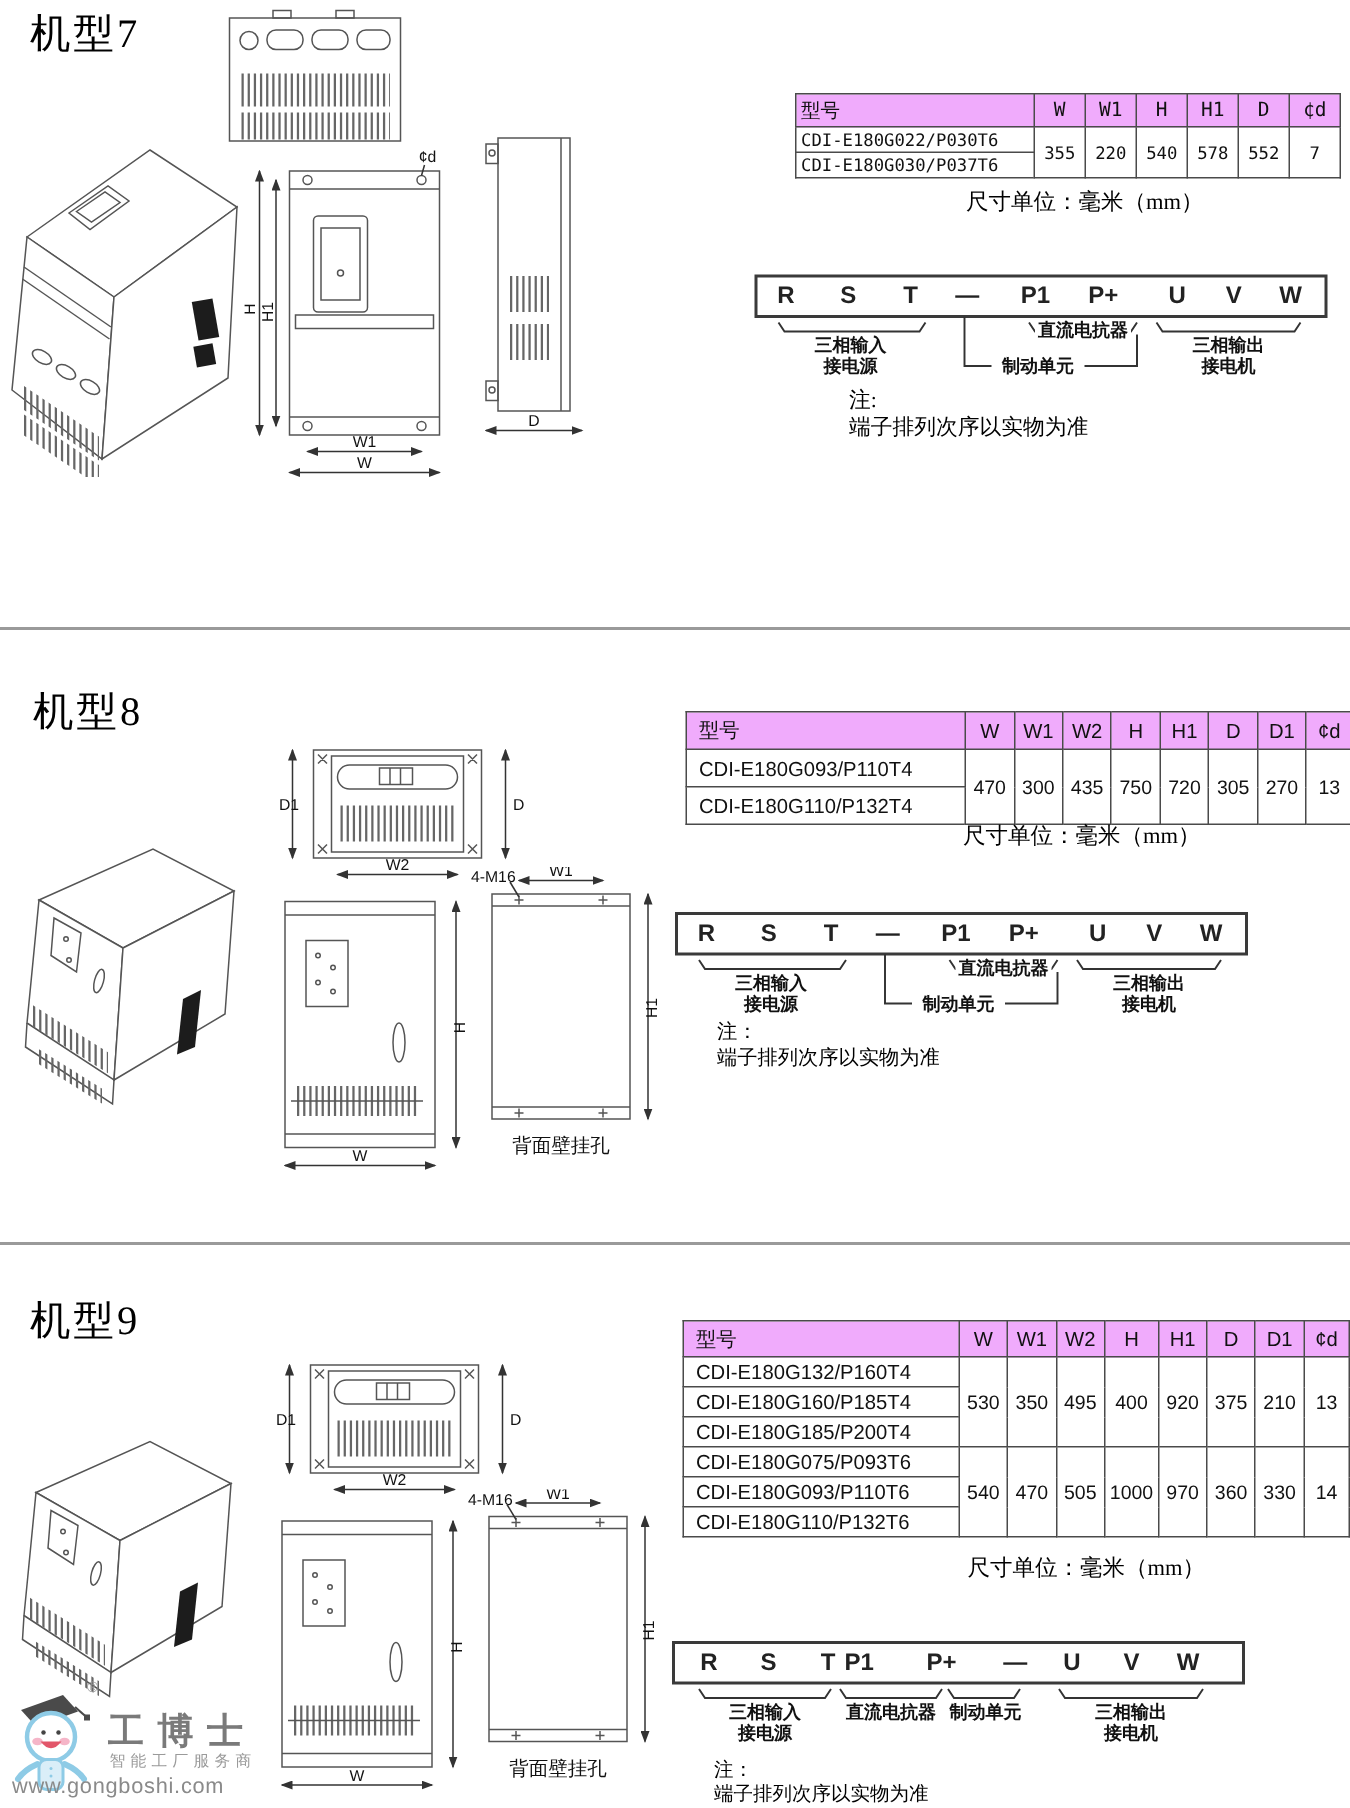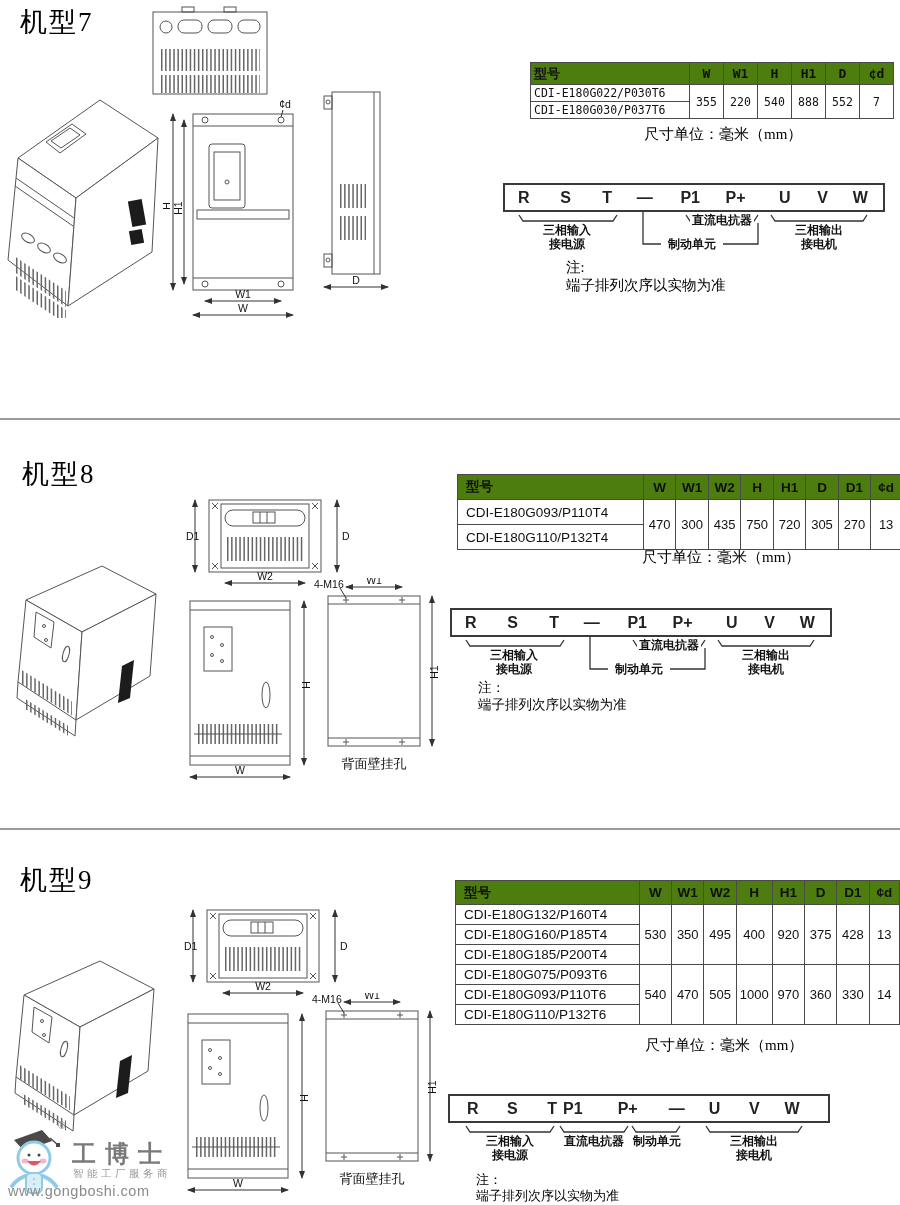--- a/index.html
+++ b/index.html
@@ -4,21 +4,21 @@
 <style>
   html,body{margin:0;padding:0;background:#fff;}
   .page{position:relative;width:900px;height:1205px;background:#fff;overflow:hidden;
         font-family:"Liberation Sans",sans-serif;color:#111;}
   .abs{position:absolute;}
   .sec-title{font-family:"Liberation Serif",serif;font-size:27px;font-weight:500;letter-spacing:2px;color:#000;margin:0;}
   .divider{position:absolute;left:0;width:900px;height:2px;background:#9a9a9a;}
   
   table.dim{border-collapse:collapse;background:#fff;}
   table.dim th,table.dim td{border:1px solid #4a4a4a;text-align:center;padding:0 3px;}
-  table.dim th{background:#4d7c0f;font-weight:bold;}
+  table.dim th{background:#f0abfc;font-weight:normal;}
   table.t1{font-family:"DejaVu Sans Mono",monospace;font-size:11.5px;}
   table.t1 th{height:21px;font-size:13px;}
   table.t1 td{height:16px;}
   table.t1 .model-cell{text-align:left;width:152px;}
   table.t1 .val-cell{width:27px;}
   table.t2,table.t3{font-size:13px;}
   table.t2 th{height:24px;font-size:13.5px;}
   table.t2 td{height:24px;}
   table.t3 th{height:23px;font-size:13.5px;}
   table.t3 td{height:19px;}
@@ -147,21 +147,21 @@
             <th class="val-cell">D</th>
             <th class="val-cell">¢d</th>
           </tr>
         </thead>
         <tbody>
           <tr>
             <td class="model-cell">CDI-E180G022/P030T6</td>
             <td rowspan="2" class="val-cell">355</td>
             <td rowspan="2" class="val-cell">220</td>
             <td rowspan="2" class="val-cell">540</td>
-            <td rowspan="2" class="val-cell">888</td>
+            <td rowspan="2" class="val-cell">578</td>
             <td rowspan="2" class="val-cell">552</td>
             <td rowspan="2" class="val-cell">7</td>
           </tr>
           <tr>
             <td class="model-cell">CDI-E180G030/P037T6</td>
           </tr>
         </tbody>
       </table>
   <div class="unit-note abs" style="left:644px;top:125px">尺寸单位：毫米（mm）</div>
 
@@ -432,21 +432,21 @@
         </thead>
         <tbody>
           <tr>
             <td class="model-cell">CDI-E180G132/P160T4</td>
             <td rowspan="3" class="val-cell">530</td>
             <td rowspan="3" class="val-cell">350</td>
             <td rowspan="3" class="val-cell">495</td>
             <td rowspan="3" class="val-cell">400</td>
             <td rowspan="3" class="val-cell">920</td>
             <td rowspan="3" class="val-cell">375</td>
-            <td rowspan="3" class="val-cell">428</td>
+            <td rowspan="3" class="val-cell">210</td>
             <td rowspan="3" class="val-cell">13</td>
           </tr>
           <tr>
             <td class="model-cell">CDI-E180G160/P185T4</td>
           </tr>
           <tr>
             <td class="model-cell">CDI-E180G185/P200T4</td>
           </tr>
           <tr>
             <td class="model-cell">CDI-E180G075/P093T6</td>

